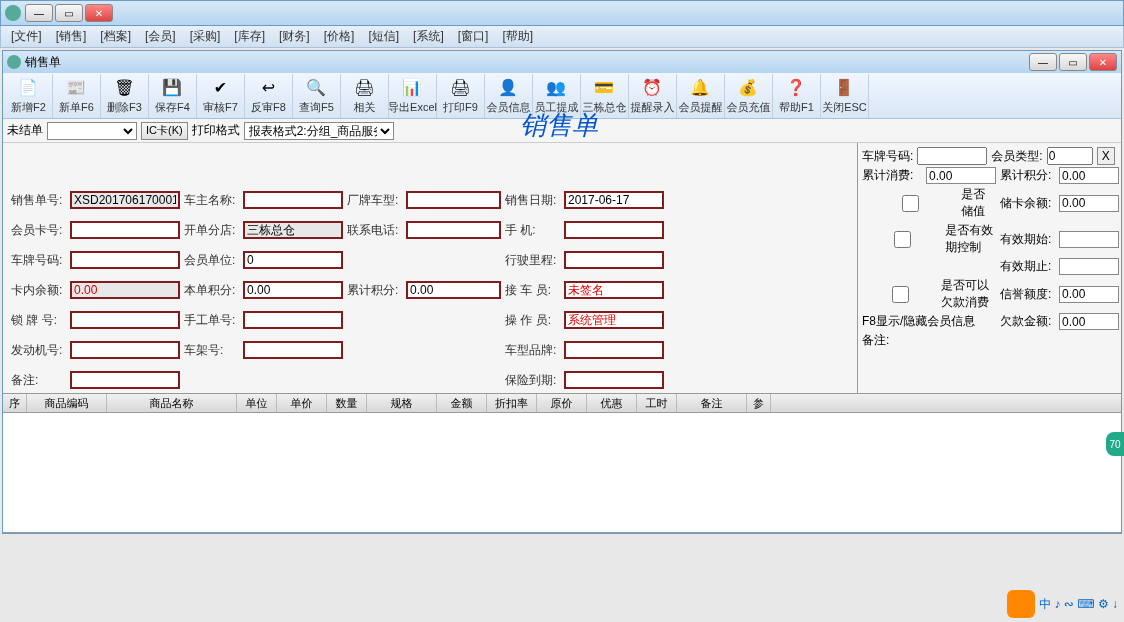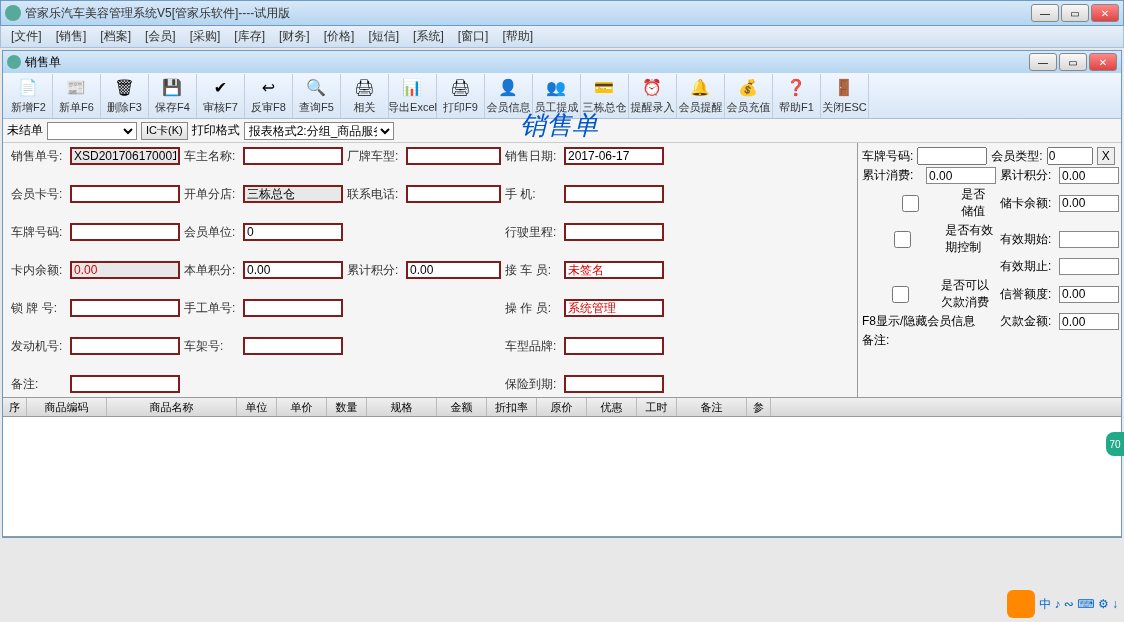--- a/index.html
+++ b/index.html
@@ -19,21 +19,21 @@
 .inner-title .t { flex: 1; }
 .toolbar { background: linear-gradient(#f0f6ff,#d8e6f5); height: 46px; display: flex; align-items: center; border-bottom: 1px solid #a8c0d8; padding: 0 2px; }
 .tbtn { width: 48px; height: 44px; display: flex; flex-direction: column; align-items: center; justify-content: center; border-right: 1px solid #c0d0e0; cursor: pointer; }
 .tbtn .ic { width: 22px; height: 22px; margin-bottom: 1px; display: flex; align-items: center; justify-content: center; font-size: 16px; }
 .tbtn .lbl { font-size: 11px; color: #333; white-space: nowrap; }
 .filterbar { background: #f5f5f5; height: 24px; display: flex; align-items: center; padding: 2px 4px; gap: 4px; border-bottom: 1px solid #ccc; }
 .filterbar select, .filterbar input { height: 18px; font-size: 12px; border: 1px solid #888; background: #fff; }
 .btn-sm { height: 18px; padding: 0 4px; border: 1px solid #888; background: linear-gradient(#f8f8f8,#e0e0e0); cursor: pointer; font-size: 11px; }
 .main-row { display: flex; background: #f5f5f5; }
 .form-area { flex: 1; padding: 4px 8px; }
-.form-grid { display: grid; grid-template-columns: 55px 110px 55px 100px 55px 95px 55px 100px; gap: 20px 4px; align-items: center; }
+.form-grid { display: grid; grid-template-columns: 55px 110px 55px 100px 55px 95px 55px 100px; gap: 12px 4px; align-items: center; margin-top: 44px; }
 .form-grid label { color: #333; text-align: left; white-space: nowrap; }
 .form-grid input, .form-grid select { height: 18px; border: 2px solid #7f1d1d; background: #fff; padding: 0 2px; width: 100%; }
 .form-grid input[readonly] { background: #e8e8e8; }
 .red { color: #d00; }
 .doc-title { font-size: 26px; color: #0055cc; font-family: "KaiTi","楷体"; font-style: italic; position: absolute; left: 520px; top: 108px; }
 .side-panel { width: 264px; border-left: 1px solid #999; padding: 4px; background: #f5f5f5; }
 .side-grid { display: grid; grid-template-columns: 60px 70px 55px 60px; gap: 2px 4px; align-items: center; }
 .side-grid label { white-space: nowrap; }
 .side-grid input { height: 17px; border: 1px solid #888; background: #fff; width: 100%; padding: 0 2px; }
 .side-grid .chk { display: flex; align-items: center; gap: 2px; }
@@ -46,21 +46,20 @@
 .x-close { width: 18px; height: 18px; border: 1px solid #888; background: #eee; text-align: center; cursor: pointer; line-height: 16px; }
 .green-badge { position: absolute; right: 0; top: 432px; width: 18px; height: 24px; background: #2a8; border-radius: 8px 0 0 8px; color: #fff; font-size: 10px; display: flex; align-items: center; justify-content: center; text-align: right; }
 .tray { position: absolute; right: 6px; bottom: 4px; display: flex; gap: 4px; align-items: center; }
 .tray .orange { width: 28px; height: 28px; background: #f80; border-radius: 6px; }
 </style>
 </head>
 <body>
 
 <div class="titlebar">
   <div class="icon"></div>
-  <div class="title">管家乐汽车美容管理系统V5[管家乐软件]----试用版</div>
   <div class="winbtns">
     <div class="winbtn min">—</div>
     <div class="winbtn max">▭</div>
     <div class="winbtn close">✕</div>
   </div>
 </div>
 
 <div class="menubar" id="menubar">
     <span class="menuitem">[文件]</span>
     <span class="menuitem">[销售]</span>

